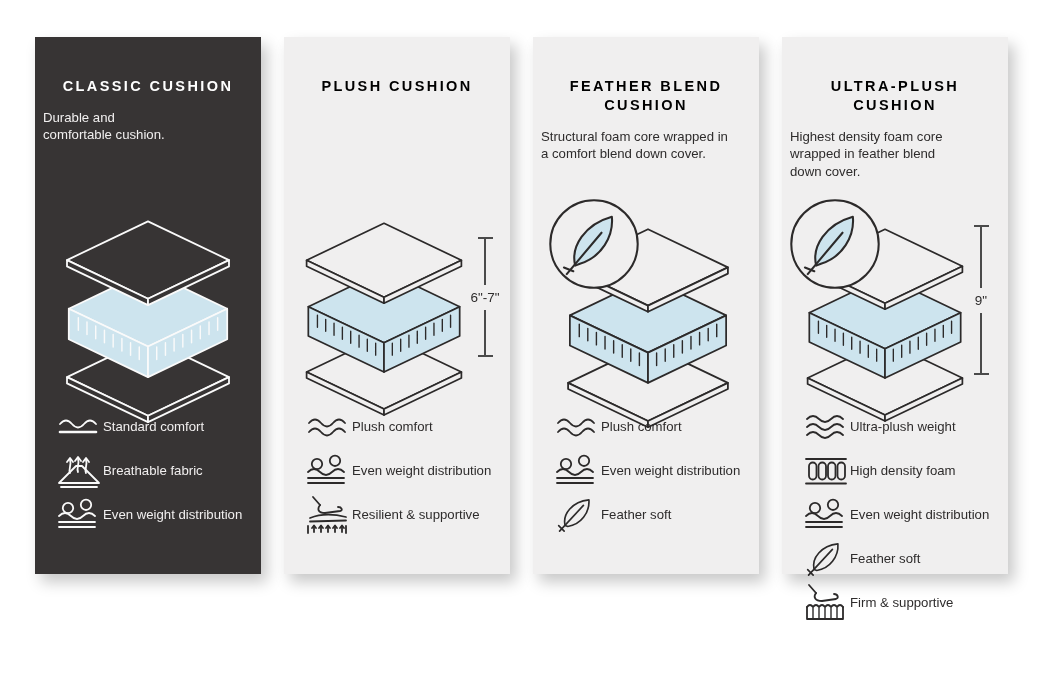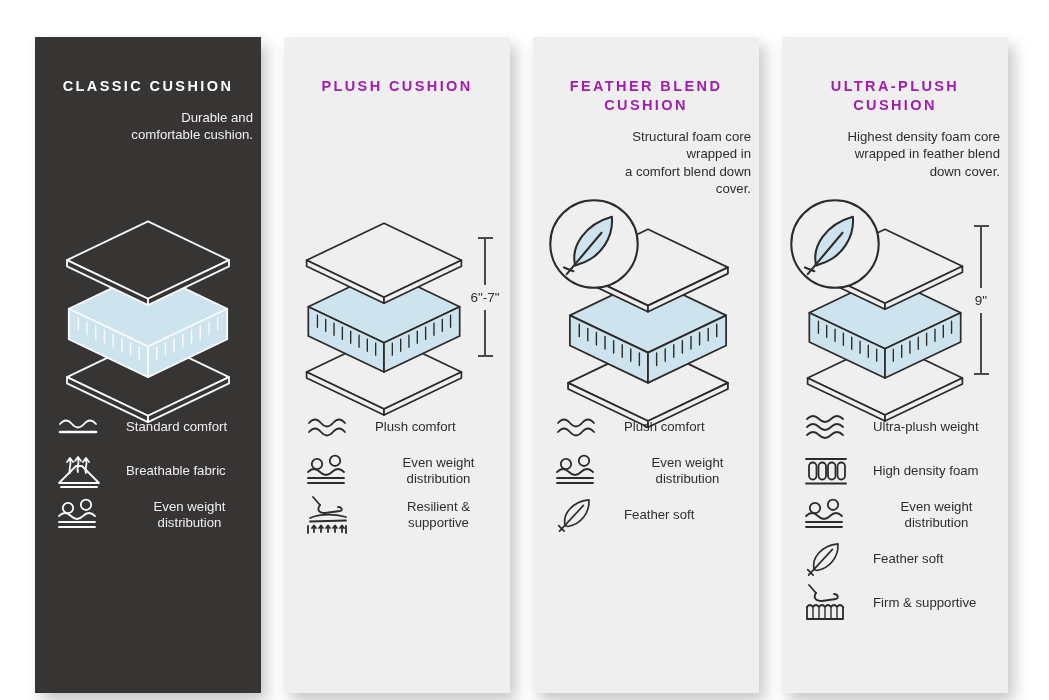--- a/index.html
+++ b/index.html
@@ -3,51 +3,51 @@
 <meta charset="utf-8">
 <style>
   html,body{margin:0;padding:0;}
   body{
     width:1049px;height:700px;background:#ffffff;overflow:hidden;
     font-family:"Liberation Sans","DejaVu Sans",sans-serif;
     -webkit-font-smoothing:antialiased;
   }
   .board{position:absolute;left:35px;top:37px;display:flex;gap:23px;}
   .col{
-    position:relative;width:226px;height:656px;background:var(--panel);
+    position:relative;width:226px;height:537px;background:var(--panel);
     color:#2e2c2c;box-shadow:6px 8px 14px rgba(0,0,0,0.22);
     --ink:#2c2a2a;--panel:#f0efef;--blue:#cde4ee;--measure:#4a4a4a;
   }
   .col.dark{
     --ink:#fafafa;--panel:#373434;--measure:#e8e8e8;color:#f1efef;
   }
   .title{
     margin-top:40px;text-align:center;font-size:14.5px;font-weight:bold;
-    letter-spacing:2.4px;line-height:1.3;white-space:pre-line;color:#a21caf;
+    letter-spacing:2.4px;line-height:1.3;white-space:pre-line;color:#000000;
   }
   .col.dark .title{color:#ffffff;}
   .desc{
-    margin-top:13px;padding:0 8px;text-align:right;font-size:13.2px;
-    line-height:1.32;white-space:pre-line;margin-left:46px;
+    margin-top:13px;padding:0 8px;text-align:left;font-size:13.2px;
+    line-height:1.32;white-space:pre-line;
   }
   .illo{position:absolute;top:160px;left:0;width:100%;height:248px;}
   .cushion-svg{
     position:absolute;stroke:var(--ink);fill:none;stroke-width:2;
     stroke-linejoin:round;stroke-linecap:round;
   }
   .badge{position:absolute;width:94px;height:94px;}
   .badge svg{stroke:var(--ink);fill:none;stroke-width:2.2;stroke-linejoin:round;stroke-linecap:round;}
   .measure{
     position:absolute;display:flex;flex-direction:column;align-items:center;width:46px;
   }
   .measure .cap{width:15px;height:2px;background:var(--measure);flex:0 0 auto;}
   .measure .seg{width:1.8px;flex:1;background:var(--measure);}
   .measure .mlabel{font-size:13.5px;padding:5px 0;white-space:nowrap;color:#2e2c2c;}
   .features{position:absolute;top:368px;left:20px;right:8px;}
-  .feature{display:flex;align-items:center;gap:23px;height:44px;text-align:center;}
+  .feature{display:flex;align-items:center;gap:0;height:44px;text-align:center;}
   .ficon{flex:0 0 48px;display:flex;justify-content:center;align-items:center;}
   .ficon svg{
     stroke:var(--ink);fill:none;stroke-width:1.8;
     stroke-linecap:round;stroke-linejoin:round;
   }
   .flabel{font-size:13.2px;line-height:1.25;}
 </style>
 </head>
 <body>
 

